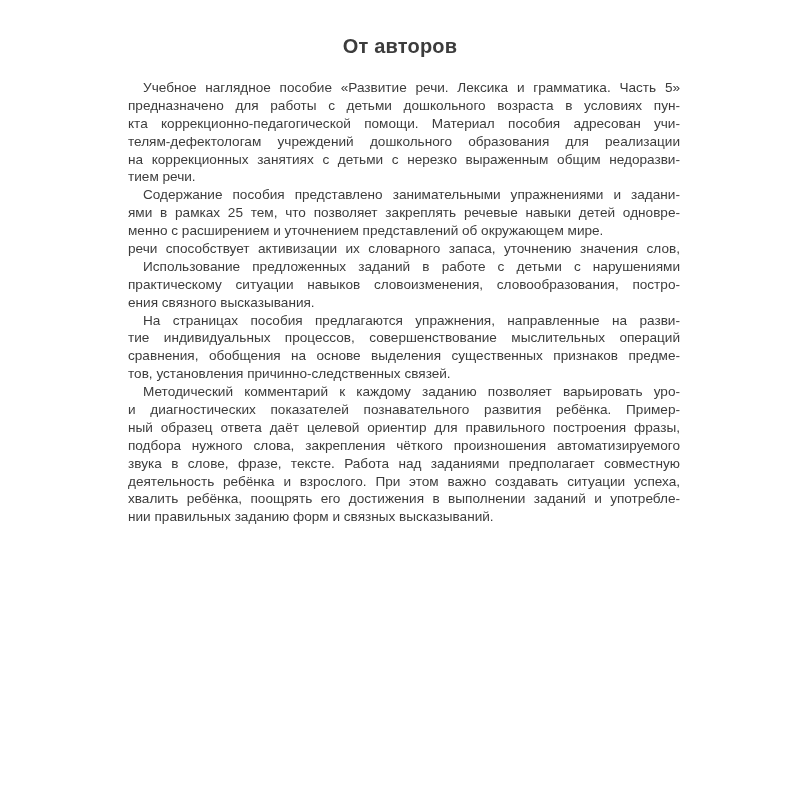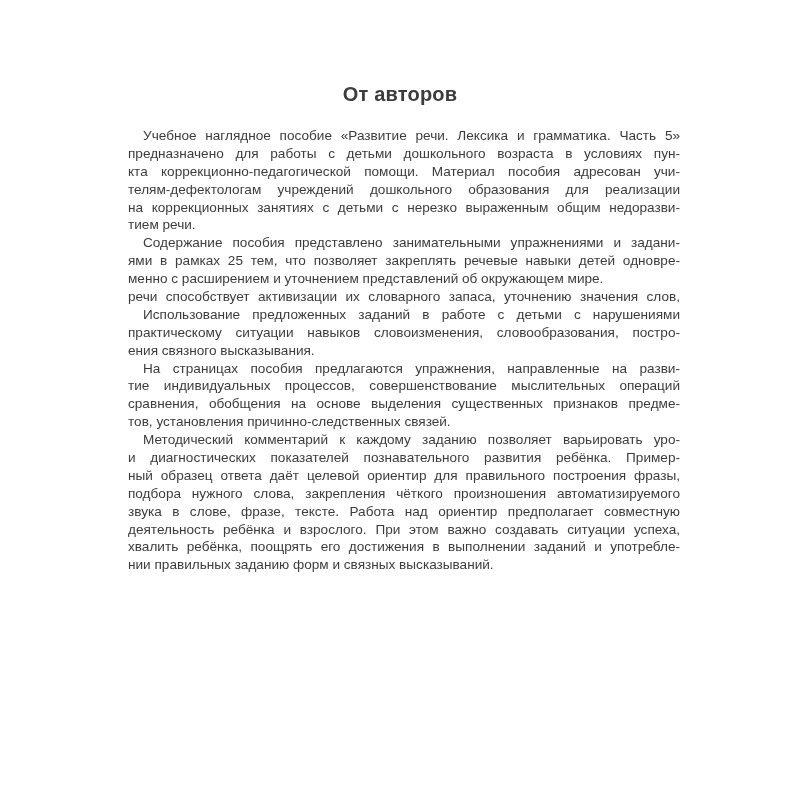--- a/index.html
+++ b/index.html
@@ -12,21 +12,20 @@
     background: #ffffff;
     font-family: "Liberation Sans", sans-serif;
   }
   .page {
     position: relative;
     width: 800px;
     height: 564px;
     background: #ffffff;
     color: #3c3c3c;
     overflow: hidden;
-    margin-top: 48px;
   }
   .title {
     position: absolute;
     top: 35px;
     left: 0;
     width: 800px;
     margin: 0;
     text-align: center;
     font-size: 20px;
     font-weight: 700;
@@ -97,19 +96,19 @@
         <div class="line first">На страницах пособия предлагаются упражнения, направленные на разви-</div>
         <div class="line">тие индивидуальных процессов, совершенствование мыслительных операций</div>
         <div class="line">сравнения, обобщения на основе выделения существенных признаков предме-</div>
         <div class="line last">тов, установления причинно-следственных связей.</div>
       </div>
       <div class="para">
         <div class="line first">Методический комментарий к каждому заданию позволяет варьировать уро-</div>
         <div class="line">и диагностических показателей познавательного развития ребёнка. Пример-</div>
         <div class="line">ный образец ответа даёт целевой ориентир для правильного построения фразы,</div>
         <div class="line">подбора нужного слова, закрепления чёткого произношения автоматизируемого</div>
-        <div class="line">звука в слове, фразе, тексте. Работа над ориентир предполагает совместную</div>
+        <div class="line">звука в слове, фразе, тексте. Работа над заданиями предполагает совместную</div>
         <div class="line">деятельность ребёнка и взрослого. При этом важно создавать ситуации успеха,</div>
         <div class="line">хвалить ребёнка, поощрять его достижения в выполнении заданий и употребле-</div>
         <div class="line last">нии правильных заданию форм и связных высказываний.</div>
       </div>
     </section>
 </main>
 
 </body></html>

